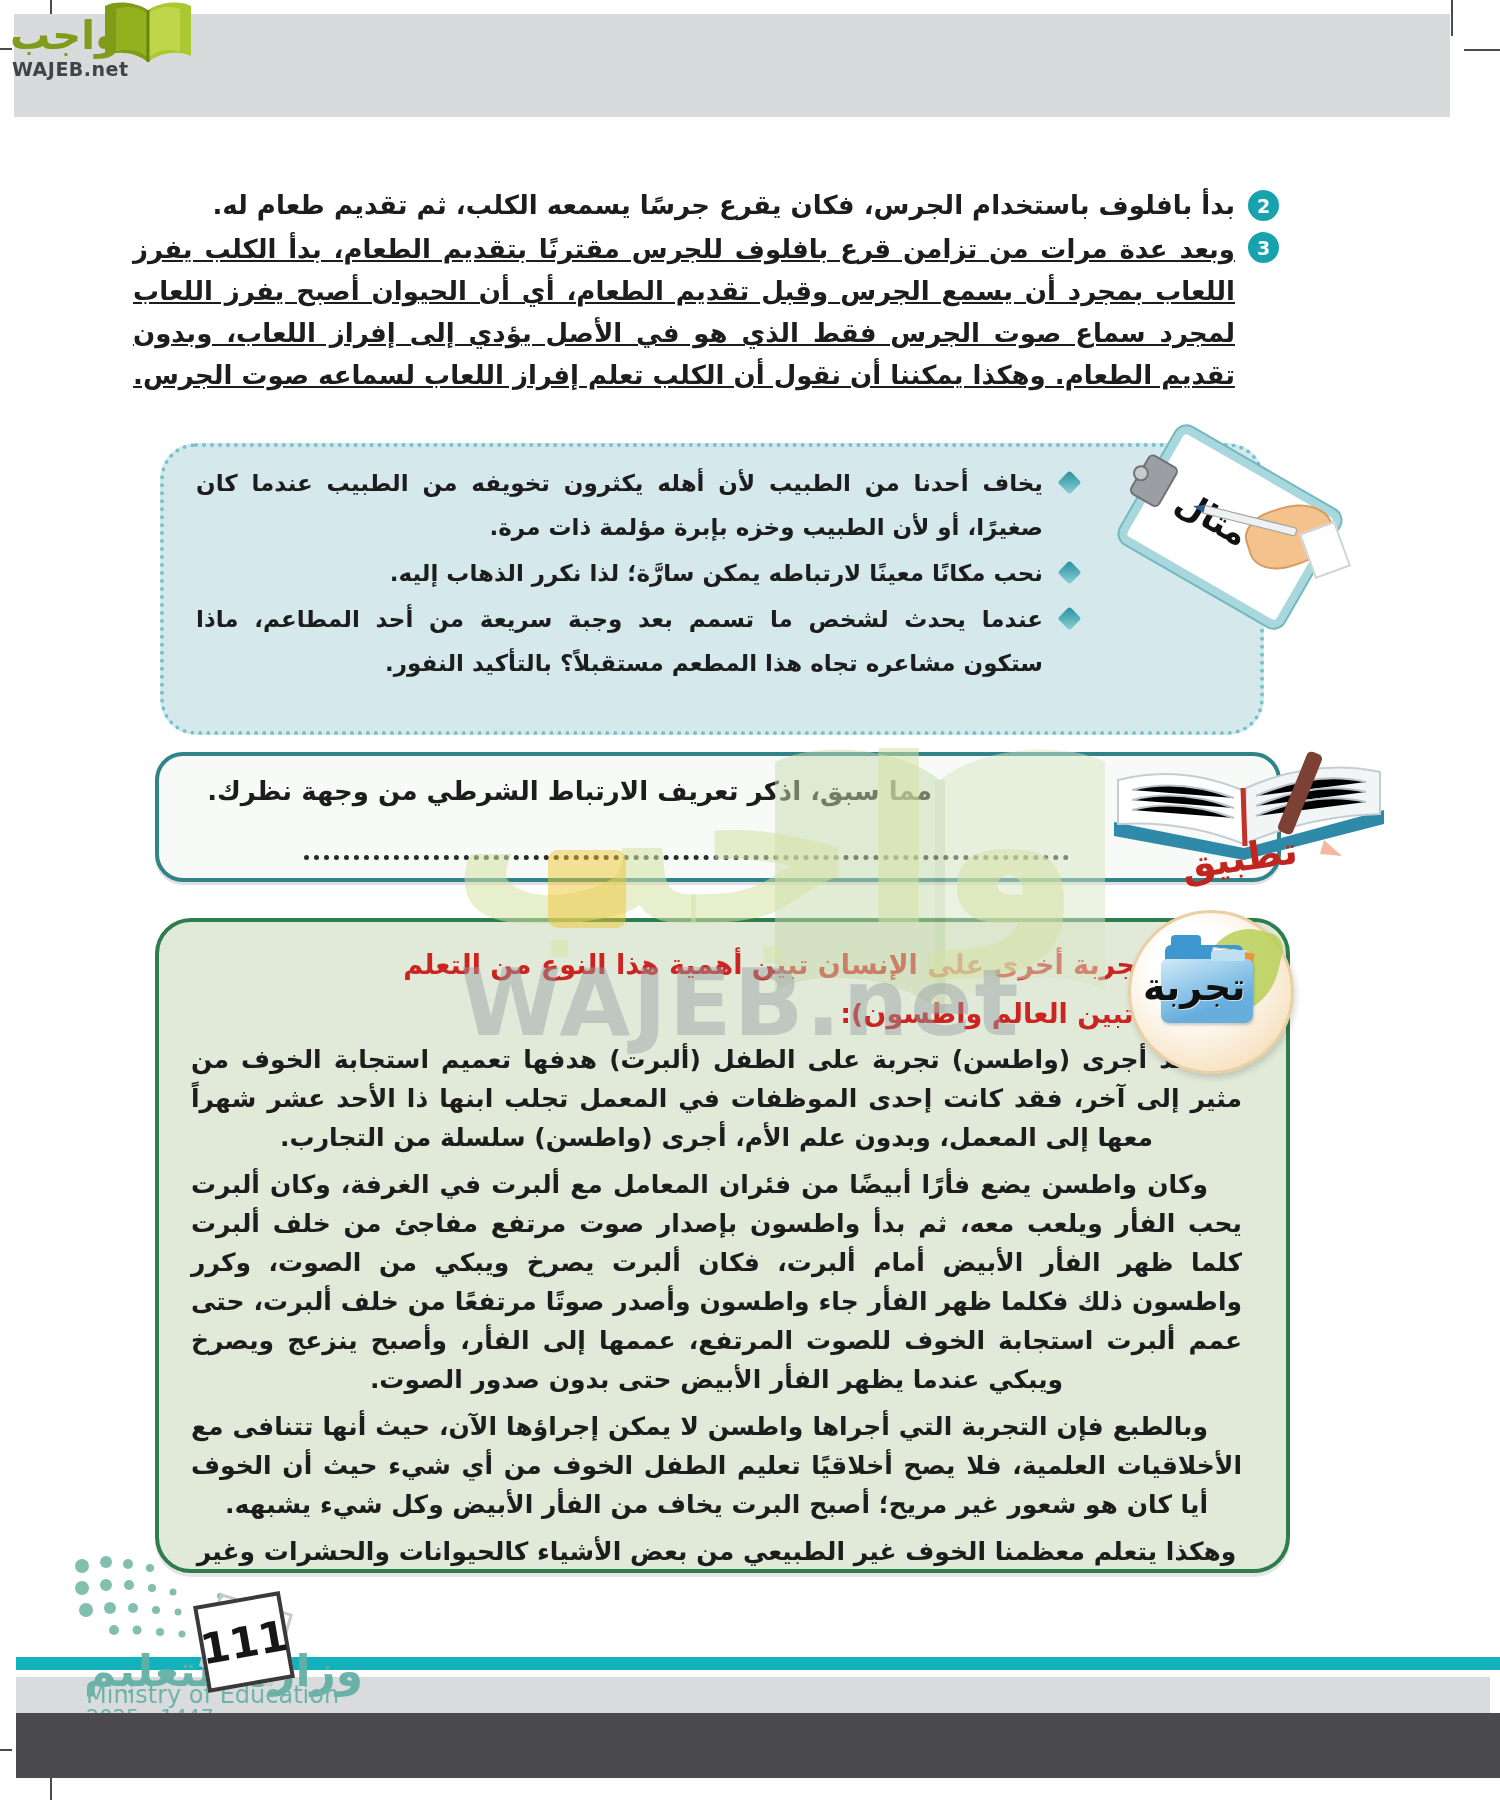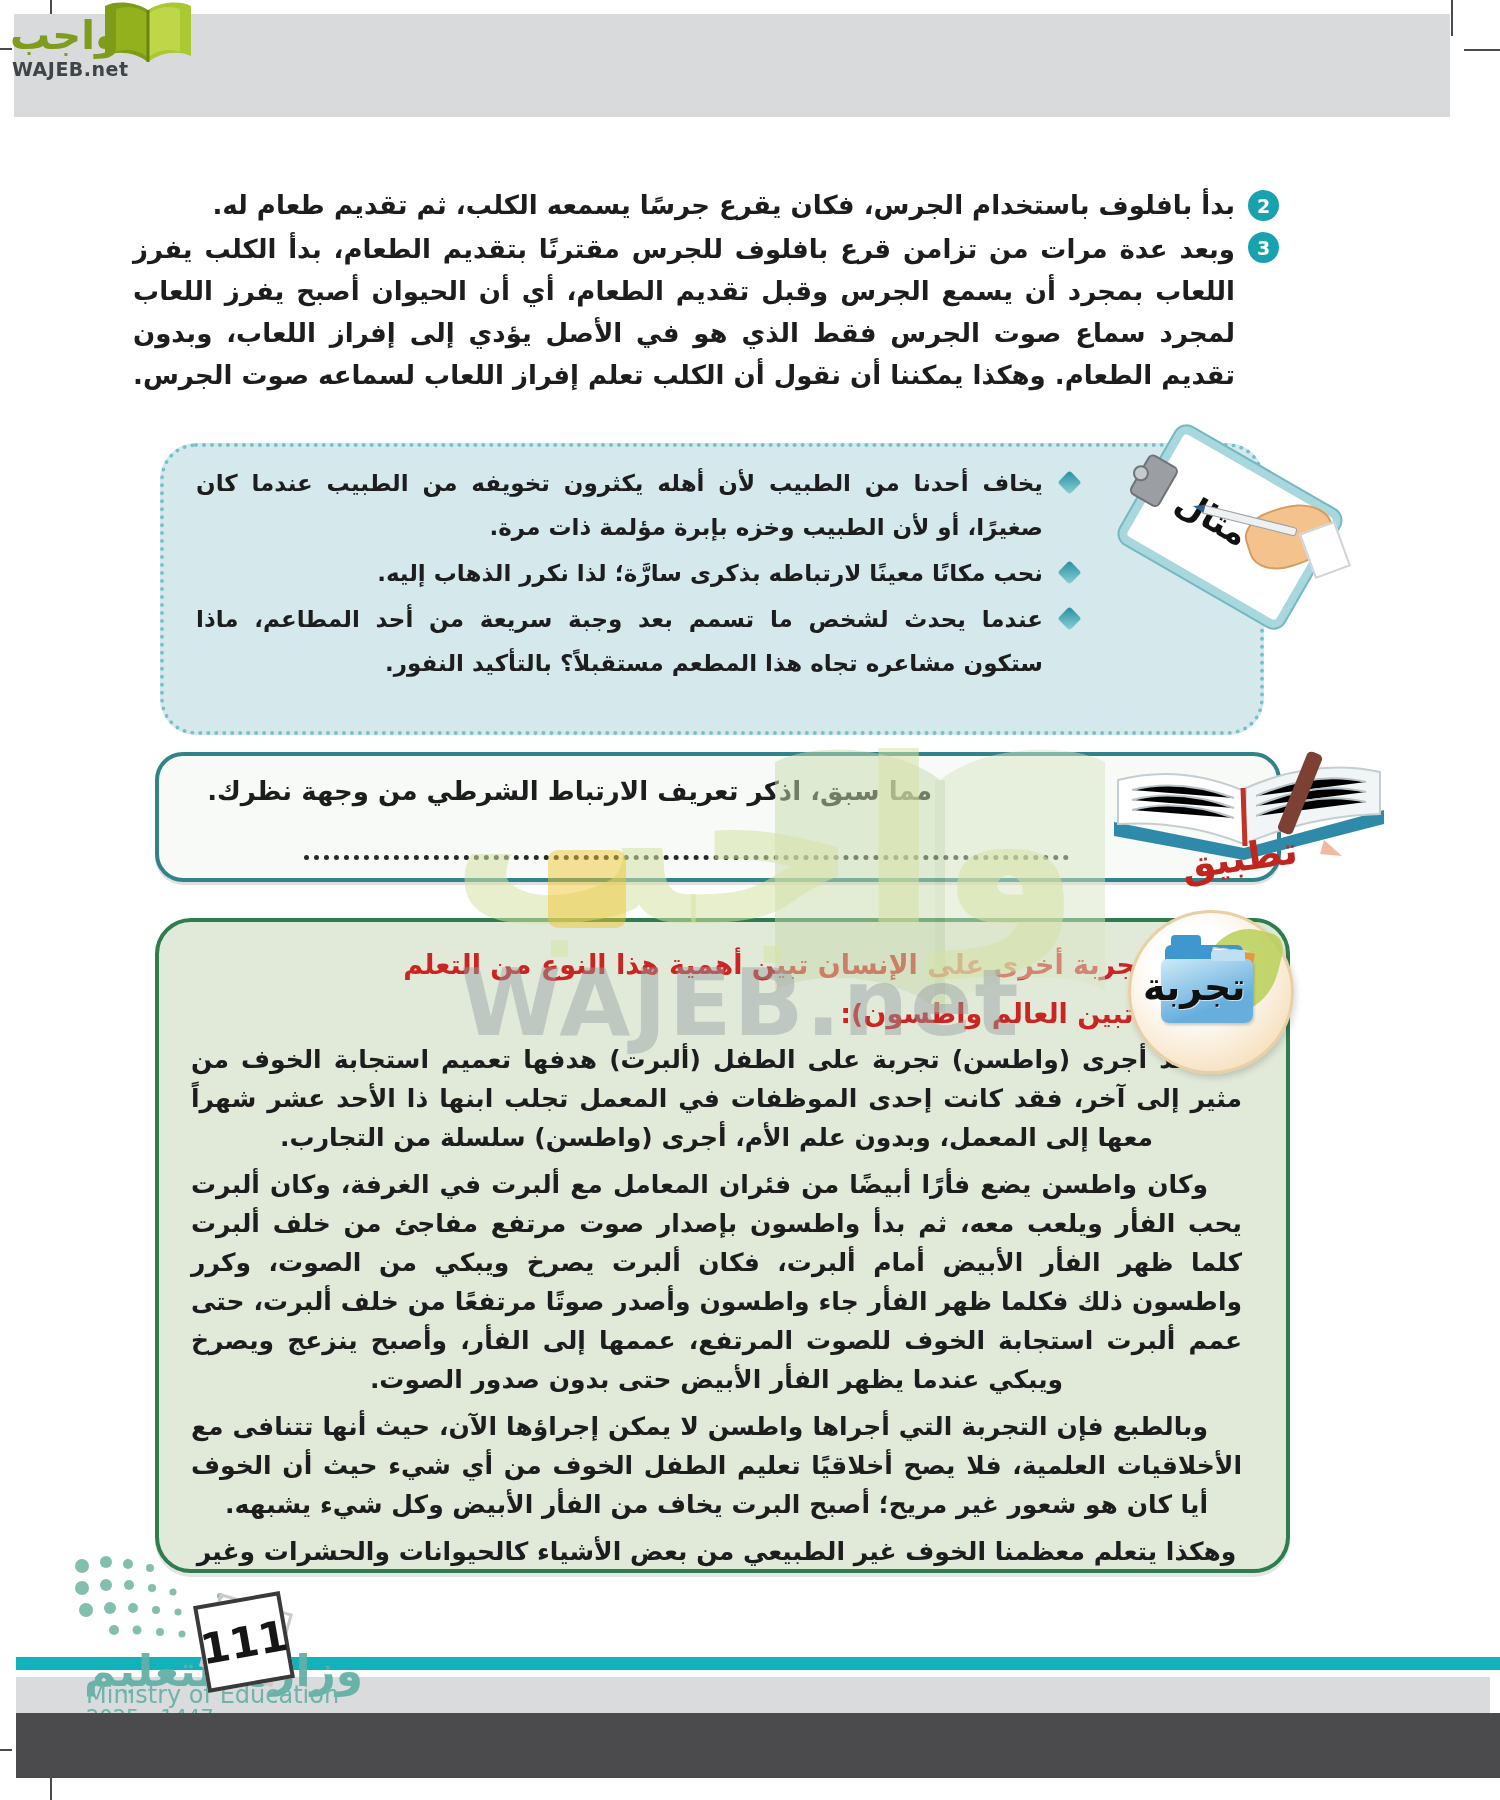--- a/index.html
+++ b/index.html
@@ -16,21 +16,21 @@
 
   
   .brand-ar{position:absolute;left:10px;top:12px;font-size:40px;font-weight:bold;color:#7f9c1c;direction:rtl;}
   .brand-en{position:absolute;left:12px;top:58px;font-size:19px;font-weight:bold;color:#3e4447;letter-spacing:.5px;}
 
   
   .numcircle{position:absolute;width:31px;height:31px;border-radius:50%;background:#18a2ad;
              color:#fff;font-size:19px;font-weight:bold;display:flex;align-items:center;justify-content:center;}
   .item2-text{position:absolute;left:330px;top:190px;width:905px;font-size:26px;text-align:left;white-space:nowrap;}
   .item3-text{position:absolute;left:133px;top:228px;width:1102px;font-size:26px;line-height:42px;
-              text-align:justify;text-align-last:center;}
+              text-align:justify;text-align-last:center;text-decoration:underline;}
 
   
   .example-box{position:absolute;left:160px;top:443px;width:1096px;height:284px;background:#d5e9ec;
                border:4px dotted #74c3cb;border-radius:36px;}
   .bullets{position:absolute;left:32px;right:182px;top:14px;}
   .bullet{display:flex;direction:rtl;margin-bottom:2px;justify-content:center;}
   .diamond{flex:0 0 auto;width:17px;height:17px;margin:13px 0 0 18px;border-radius:3px;
            background:linear-gradient(135deg,#238f9e,#8fd0d6);transform:rotate(45deg);}
   .bullet-text{flex:1;font-size:23px;line-height:44px;text-align:justify;color:#1d1d1d;font-weight:bold;}
 
@@ -146,21 +146,21 @@
   <div class="example-box">
     <div class="bullets ar">
 
         <div class="bullet">
           <span class="diamond"></span>
           <div class="bullet-text">يخاف أحدنا من الطبيب لأن أهله يكثرون تخويفه من الطبيب عندما كان صغيرًا، أو لأن الطبيب وخزه بإبرة مؤلمة ذات مرة.</div>
         </div>
 
         <div class="bullet">
           <span class="diamond"></span>
-          <div class="bullet-text">نحب مكانًا معينًا لارتباطه بذكرى سارَّة؛ لذا نكرر الذهاب إليه.</div>
+          <div class="bullet-text">نحب مكانًا معينًا لارتباطه يمكن سارَّة؛ لذا نكرر الذهاب إليه.</div>
         </div>
 
 
         <div class="bullet">
           <span class="diamond"></span>
           <div class="bullet-text">عندما يحدث لشخص ما تسمم بعد وجبة سريعة من أحد المطاعم، ماذا ستكون مشاعره تجاه هذا المطعم مستقبلاً؟ بالتأكيد النفور.</div>
         </div>
       </div>
   </div>
 

